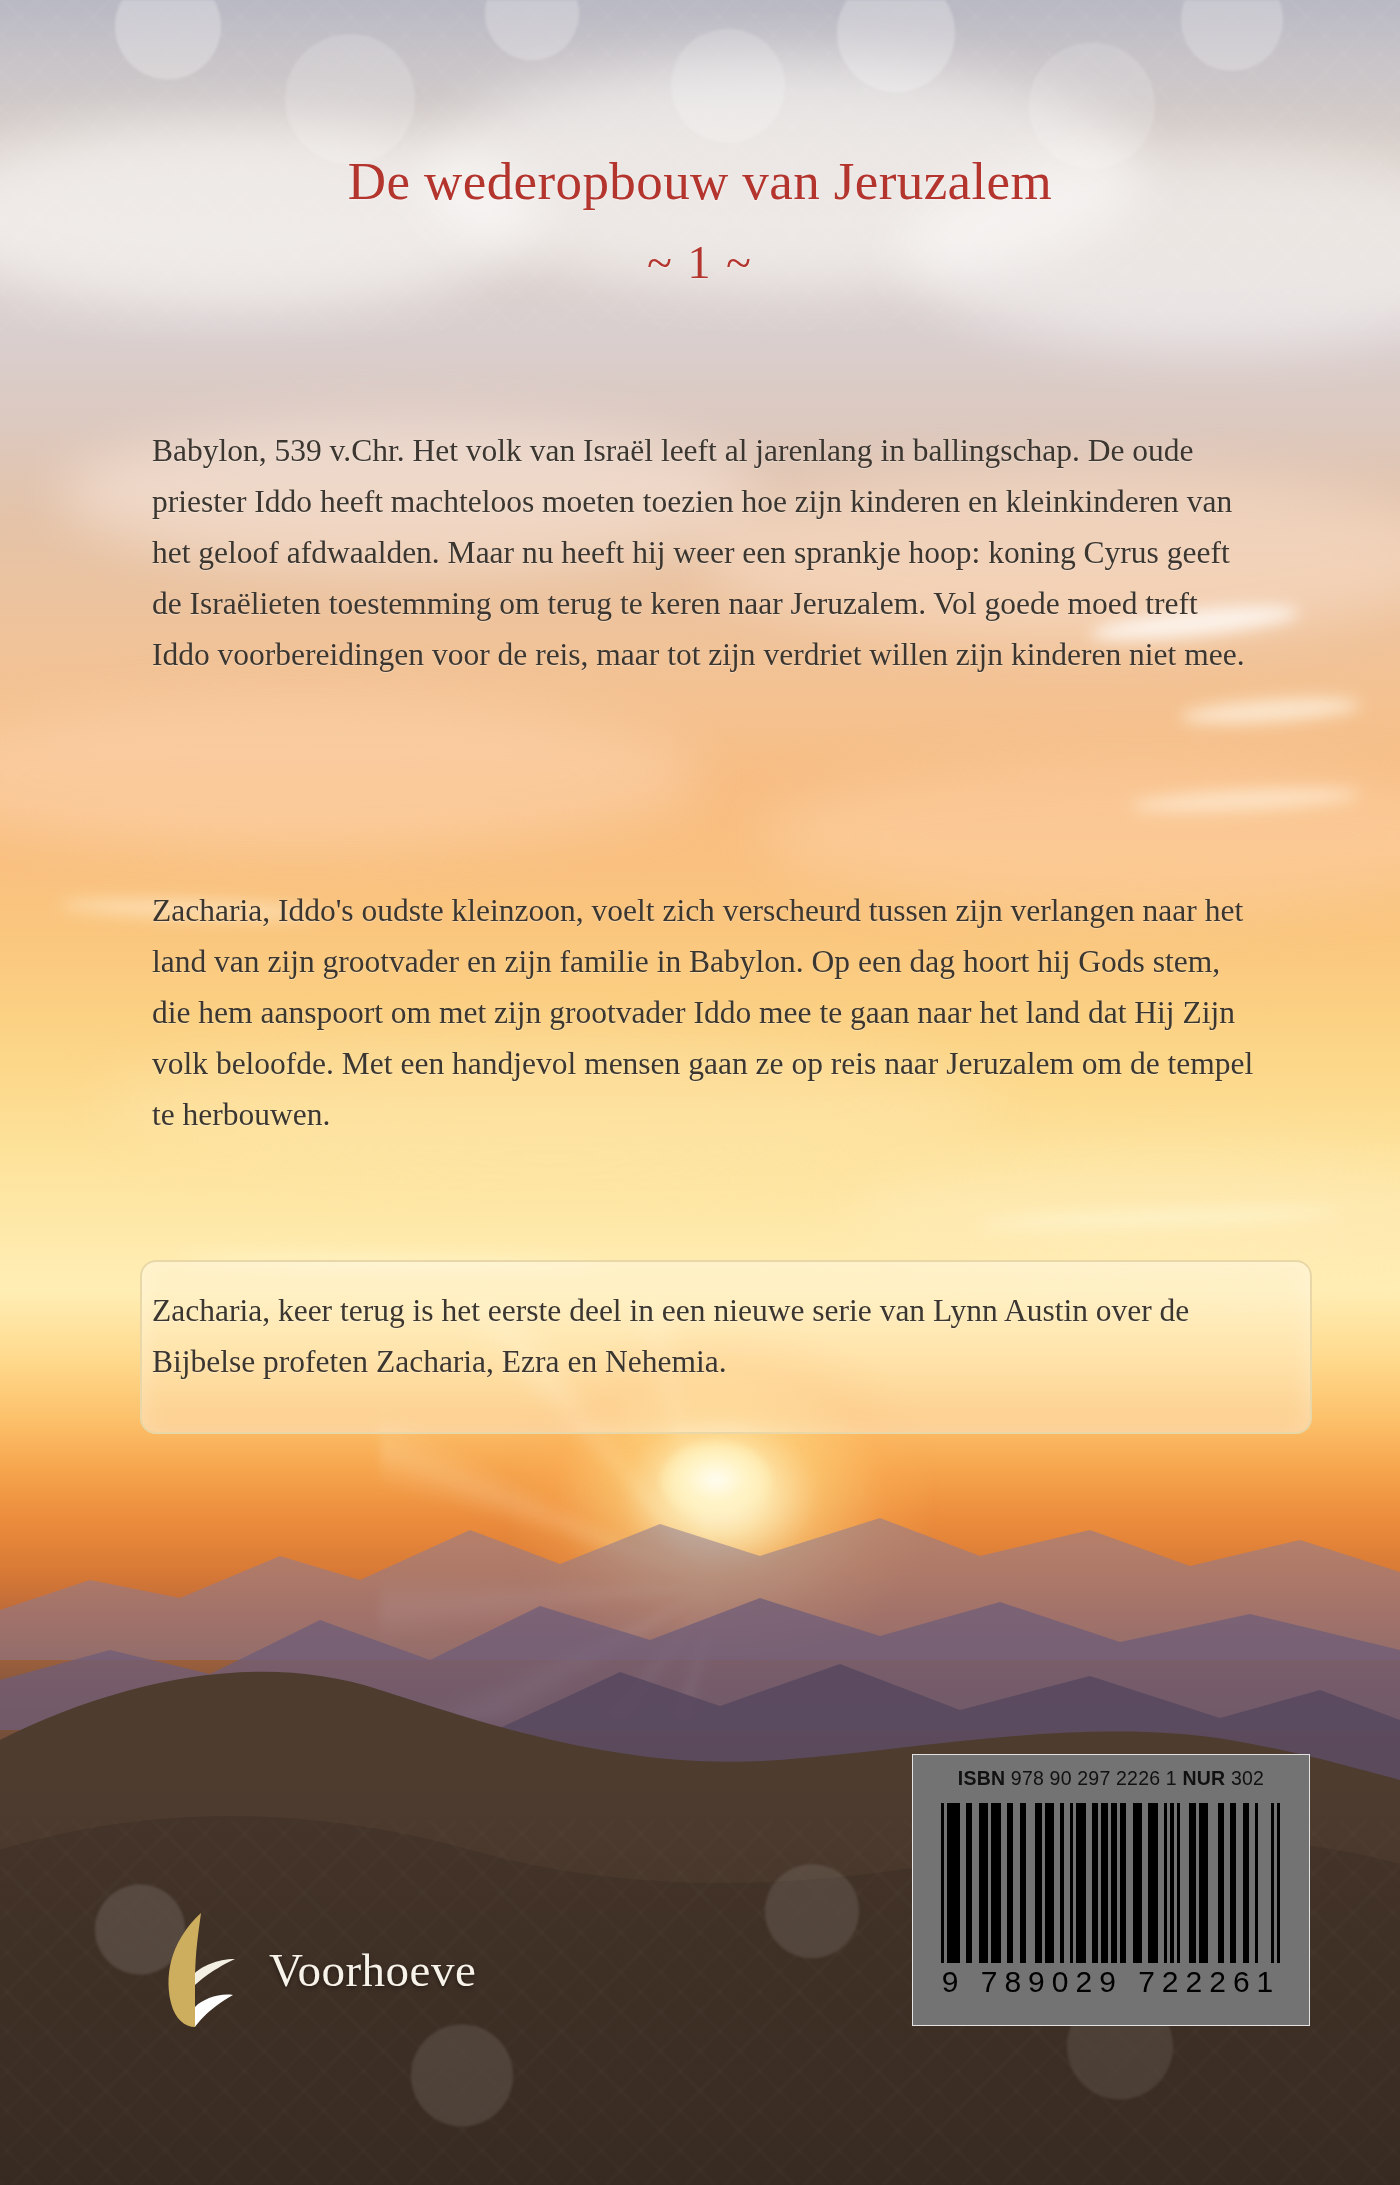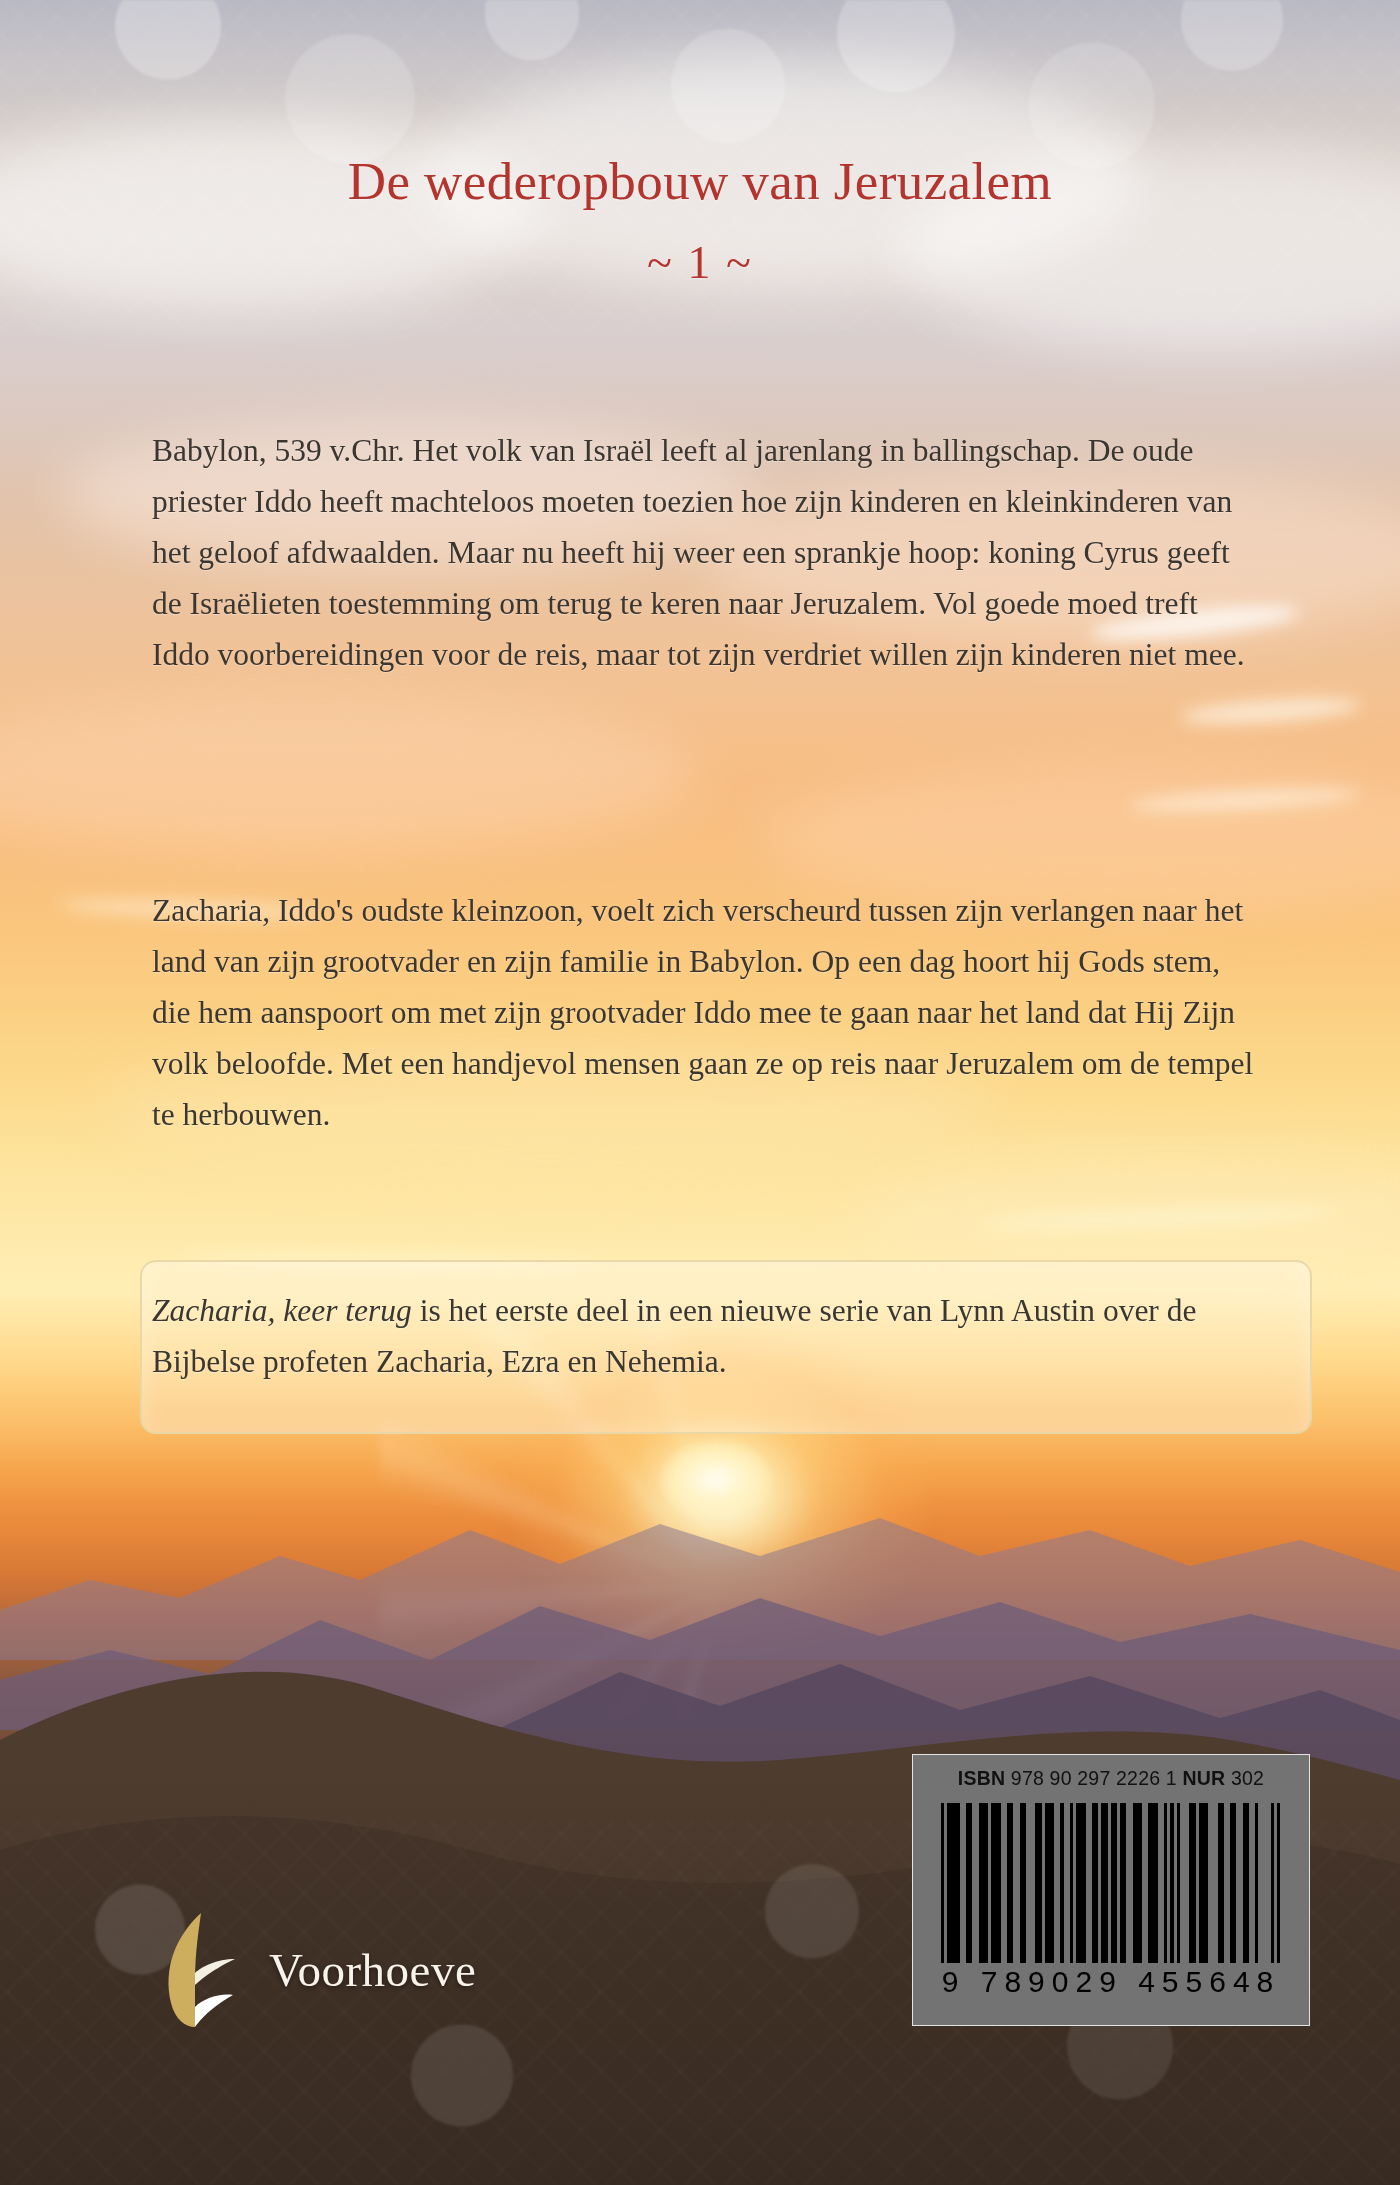--- a/index.html
+++ b/index.html
@@ -270,21 +270,20 @@
     left: 152px;
     top: 1285px;
     width: 1140px;
     color: #3b3630;
     font-family: "Liberation Serif", serif;
     font-size: 31.5px;
     line-height: 51px;
     text-shadow: 0 1px 1px rgba(255,255,255,0.35);
   }
   .series-note-text .bookname {
-    font-style: italic;
   }
 
   
   .publisher {
     position: absolute;
     left: 155px;
     top: 1905px;
     width: 480px;
     height: 130px;
     display: flex;
@@ -502,17 +501,17 @@
         <div class="bar" style="width: 1.85185%; background: transparent;"></div>
         <div class="bar" style="width: 1.85185%; background: rgb(0, 0, 0);"></div>
         <div class="bar" style="width: 1.85185%; background: transparent;"></div>
         <div class="bar" style="width: 0.925926%; background: rgb(0, 0, 0);"></div>
         <div class="bar" style="width: 2.77778%; background: transparent;"></div>
         <div class="bar" style="width: 0.925926%; background: transparent;"></div>
         <div class="bar" style="width: 0.925926%; background: rgb(0, 0, 0);"></div>
         <div class="bar" style="width: 0.925926%; background: transparent;"></div>
         <div class="bar" style="width: 0.925926%; background: rgb(0, 0, 0);"></div>
       </div>
-    <div class="barcode-digits">9 789029 455648</div>
+    <div class="barcode-digits">9 789029 722261</div>
   </div>
 
 
 </div>
 
 </body></html>

